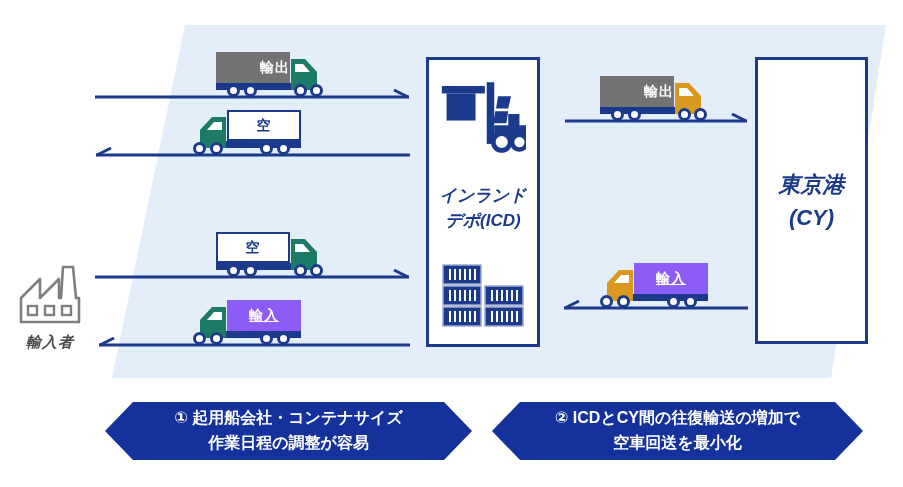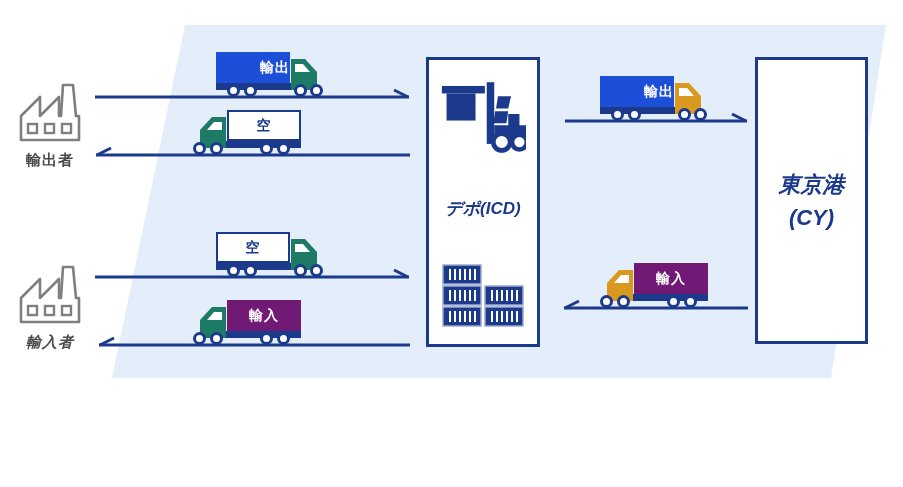--- a/index.html
+++ b/index.html
@@ -29,23 +29,23 @@
   .node-title{color:#1c3a8c;font-weight:bold;font-style:italic;text-align:center;}
   .icd-title{font-size:17px;line-height:1.45;}
   .port-title{font-size:22px;line-height:1.5;}
   
   .truck{position:absolute;width:130px;height:46px;}
   .cargo{
     position:absolute;top:0;height:31px;width:74px;box-sizing:border-box;
     display:flex;align-items:center;justify-content:center;
     font-size:14px;font-weight:bold;letter-spacing:1px;
   }
-  .cargo-navy{background:#1d4ed8;color:#fff;padding-left:44px;}
+  .cargo-navy{background:#737373;color:#fff;padding-left:44px;}
   .cargo-empty{background:#fff;border:2.5px solid #1c3a8c;color:#1c3a8c;}
-  .cargo-blue{background:#701a75;color:#fff;}
+  .cargo-blue{background:#8b5cf6;color:#fff;text-decoration:underline;}
   .chassis{position:absolute;top:31px;height:7px;width:97px;background:#1c3a8c;}
   .cab{position:absolute;top:7px;width:27px;height:31px;}
   .teal .cab-shape{fill:#1d7a67;}
   .orange .cab-shape{fill:#d9991f;}
   .wheel{
     position:absolute;top:32px;width:13px;height:13px;border-radius:50%;
     background:#fff;border:3.5px solid #1c3a8c;box-sizing:border-box;
   }
   .facing-right .cargo{left:10px;}
   .facing-right .chassis{left:10px;}
@@ -67,29 +67,20 @@
   .banner-1{left:105px;width:367px;}
   .banner-2{left:492px;width:371px;}
 </style>
 </head>
 <body>
 
 <div class="canvas">
 
   <div class="bg-panel"></div>
 
-  <div class="factory" style="left:8px;top:78px;">
-    <svg width="70" height="66" viewBox="0 0 70 66">
-      <path d="M6 62 V38 L25 19 V38 L44 19 V38 H46 L48 7 H58 L61 38 H64 V62 Z" fill="#fff" stroke="#7f7f7f" stroke-width="2.6" stroke-linejoin="round"></path>
-      <rect x="13" y="46" width="9" height="9" fill="#fff" stroke="#7f7f7f" stroke-width="2.4"></rect>
-      <rect x="30" y="46" width="9" height="9" fill="#fff" stroke="#7f7f7f" stroke-width="2.4"></rect>
-      <rect x="47" y="46" width="9" height="9" fill="#fff" stroke="#7f7f7f" stroke-width="2.4"></rect>
-    </svg>
-    <div class="factory-label">輸出者</div>
-  </div>
 
   <div class="factory" style="left:8px;top:260px;font-style:italic;">
     <svg width="70" height="66" viewBox="0 0 70 66">
       <path d="M6 62 V38 L25 19 V38 L44 19 V38 H46 L48 7 H58 L61 38 H64 V62 Z" fill="#fff" stroke="#7f7f7f" stroke-width="2.6" stroke-linejoin="round"></path>
       <rect x="13" y="46" width="9" height="9" fill="#fff" stroke="#7f7f7f" stroke-width="2.4"></rect>
       <rect x="30" y="46" width="9" height="9" fill="#fff" stroke="#7f7f7f" stroke-width="2.4"></rect>
       <rect x="47" y="46" width="9" height="9" fill="#fff" stroke="#7f7f7f" stroke-width="2.4"></rect>
     </svg>
     <div class="factory-label">輸入者</div>
   </div>
@@ -203,20 +194,21 @@
       <rect x="2" y="12" width="46" height="8"></rect>
       <rect x="7" y="20" width="31" height="29"></rect>
       <rect x="50" y="8" width="8" height="66"></rect>
       <polygon points="62,23 76,23 73,36 60,36"></polygon>
       <polygon points="59,39 73,39 71,52 57,52"></polygon>
       <path d="M58 74 V54 H73 V42 H85 V54 H92 V70 Q92 74 88 74 Z"></path>
       <circle cx="66" cy="72" r="9" fill="#fff" stroke="#1c3a8c" stroke-width="5"></circle>
       <circle cx="85" cy="72" r="8" fill="#fff" stroke="#1c3a8c" stroke-width="5"></circle>
     </svg>
     <div class="node-title icd-title">
+      <div>インランド</div>
       <div>デポ(ICD)</div>
     </div>
     <svg width="84" height="64" viewBox="0 0 84 64">
       <defs>
         <g id="ctn">
           <rect x="0" y="0" width="38" height="19" fill="#1c3a8c" stroke="#9aa9d0" stroke-width="1.5"></rect>
           <g stroke="#fff" stroke-width="2">
             <line x1="7" y1="4" x2="7" y2="15"></line>
               <line x1="12" y1="4" x2="12" y2="15"></line>
             <line x1="17" y1="4" x2="17" y2="15"></line>
@@ -234,14 +226,22 @@
     </svg>
   </div>
 
   <div class="node-box port-box">
     <div class="node-title port-title">
       <div>東京港</div>
       <div>(CY)</div>
     </div>
   </div>
 
+  <div class="banner banner-1">
+    <span>① 起用船会社・コンテナサイズ</span>
+    <span>作業日程の調整が容易</span>
+  </div>
+  <div class="banner banner-2">
+    <span>② ICDとCY間の往復輸送の増加で</span>
+    <span>空車回送を最小化</span>
+  </div>
 
 </div>
 
 </body></html>

